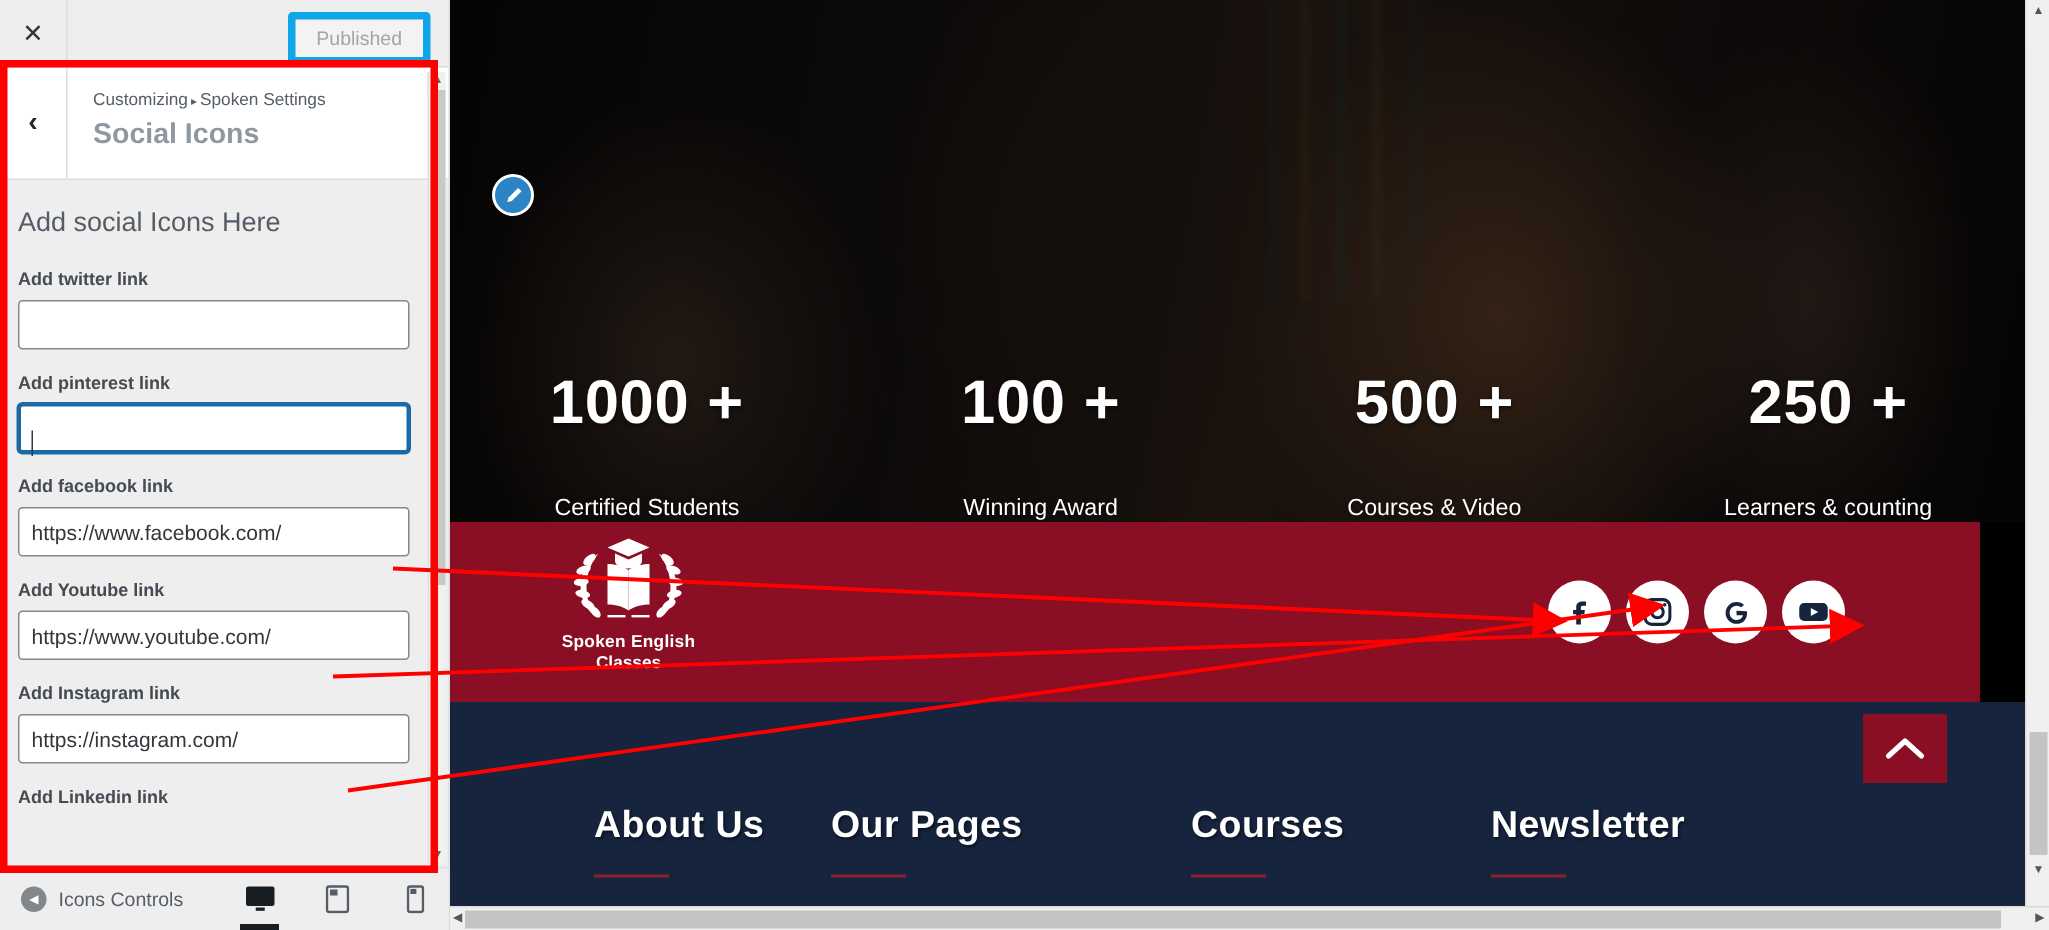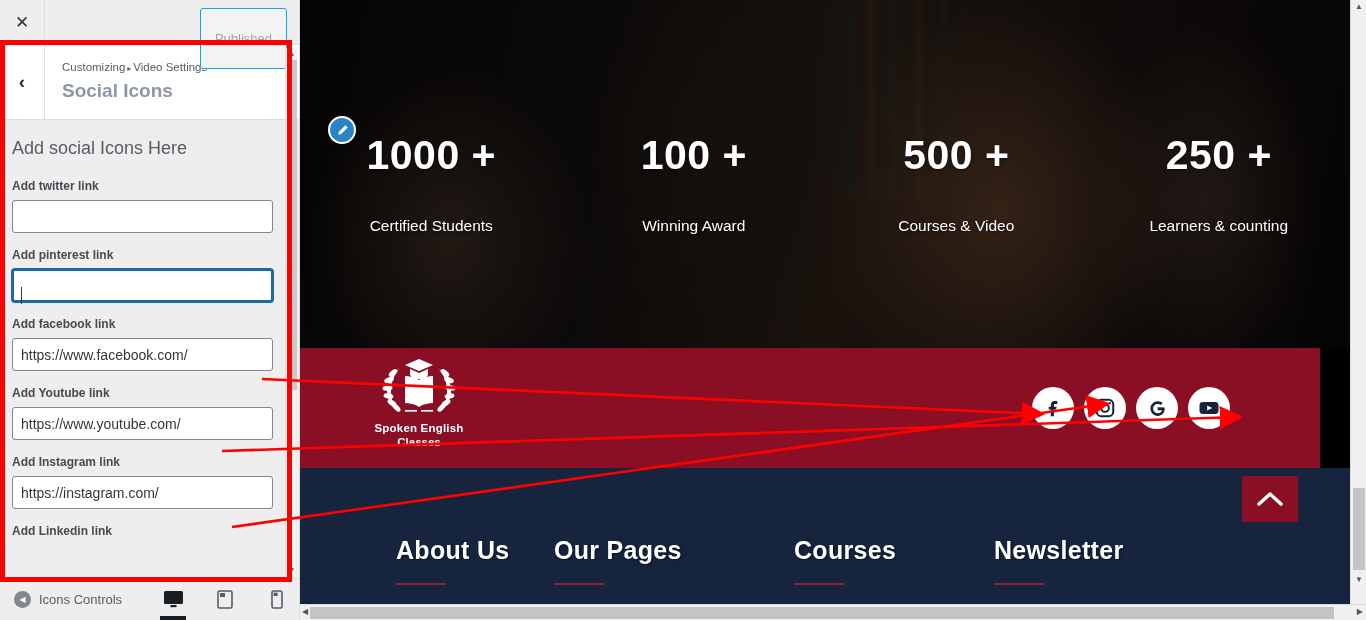--- a/index.html
+++ b/index.html
@@ -20,22 +20,22 @@
     height:45px; background:#eeeeee; border-bottom:1px solid #dddddd;
     display:flex; align-items:center; position:relative;
   }
   .cz-close {
     width:45px; height:45px; display:flex; align-items:center;
     justify-content:center; border-right:1px solid #dddddd;
     color:#32373c; font-size:17px; cursor:pointer;
   }
   .cz-publish {
     position:absolute; right:12px; top:8px;
-    background:#f3f3f3; border:1px solid #0ea5e9; border-radius:3px;
-    color:#a0a5aa; font-size:13px; padding:22px 14px; cursor:default;
+    background:#f3f3f3; border:5px solid #0ea5e9; border-radius:3px;
+    color:#a0a5aa; font-size:13px; padding:5px 14px; cursor:default;
   }
 
   .cz-header {
     height:75px; background:#ffffff; border-bottom:1px solid #dddddd;
     display:flex; align-items:stretch;
   }
   .cz-back {
     width:45px; display:flex; align-items:center; justify-content:center;
     border-right:1px solid #dddddd; color:#23282d; font-size:19px;
     font-weight:bold; cursor:pointer;
@@ -137,21 +137,21 @@
   .hero-overlay { position:absolute; inset:0; background:rgba(0,0,0,.40); }
 
   .edit-pencil {
     position:absolute; left:28px; top:116px; width:28px; height:28px;
     border-radius:50%; background:#2b84c6; border:2px solid #fff;
     display:flex; align-items:center; justify-content:center;
     color:#fff; font-size:13px; cursor:pointer; z-index:6;
   }
 
   .stats {
-    position:absolute; inset:0; display:flex; align-items:center;
+    position:absolute; inset:0; display:flex; align-items:flex-end;
     padding-top:18px; z-index:5;
   }
   .stat { flex:1; text-align:center; color:#fff; }
   .stat-num {
     font-size:41px; font-weight:bold; letter-spacing:.5px;
     text-shadow:0 1px 3px rgba(0,0,0,.6);
   }
   .stat-label {
     font-size:15.5px; margin-top:38px;
     text-shadow:0 1px 3px rgba(0,0,0,.6);
@@ -243,21 +243,21 @@
 
   <div class="cz-topbar">
     <div class="cz-close">✕</div>
     <div class="cz-publish">Published</div>
   </div>
 
   <div class="cz-header">
     <div class="cz-back">‹</div>
     <div class="cz-headtext">
       <div class="cz-breadcrumb">
-        <span>Customizing</span><span class="sep">▸</span><span>Video Settings</span>
+        <span>Customizing</span><span class="sep">▸</span><span>Spoken Settings</span>
       </div>
       <div class="cz-section-title">Social Icons</div>
     </div>
   </div>
 
   <div class="cz-body">
     <div class="cz-group-title">Add social Icons Here</div>
 
     <div class="cz-field">
       <label class="cz-label">Add twitter link</label>

